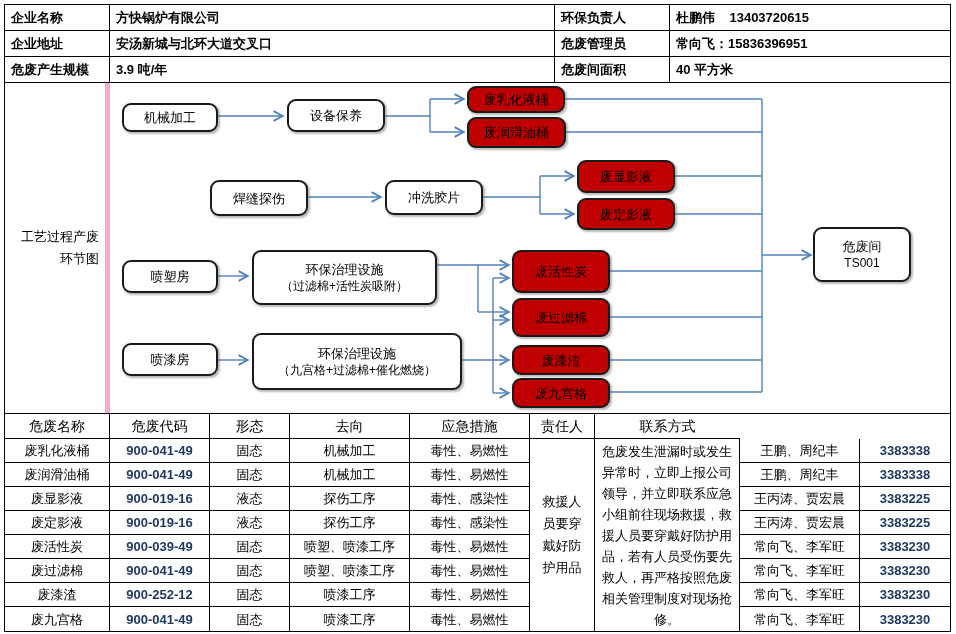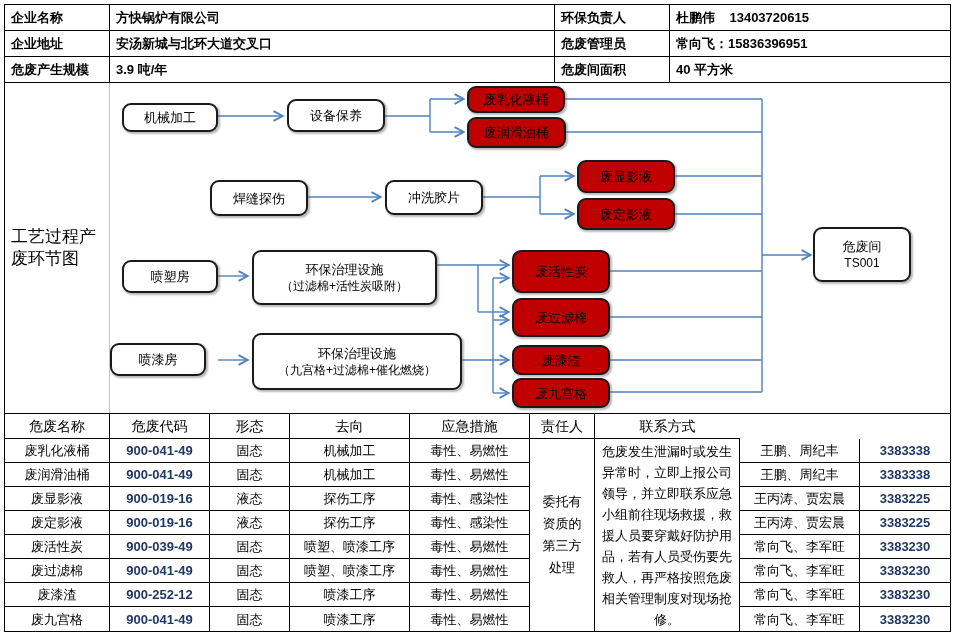--- a/index.html
+++ b/index.html
@@ -33,24 +33,24 @@
   }
   .top-table .cell:nth-child(4n) { border-right: none; }
   
   .flow-section {
     display: flex;
     height: 331px;
     border-bottom: 1px solid #000;
   }
   .flow-label {
     width: 105px;
-    border-right: 1px solid #f9a8d4;
+    border-right: 5px solid #f9a8d4;
     display: flex; align-items: center; justify-content: center;
-    text-align: left;
-    font-size: 17px;
+    text-align: right;
+    font-size: 13px;
     padding: 0 6px;
     line-height: 22px;
   }
   .flow-area { position: relative; flex: 1; }
   .flow-area svg { position: absolute; left: 0; top: 0; }
   .node {
     position: absolute;
     background: #fff;
     border: 2px solid #1a1a1a;
     border-radius: 9px;
@@ -193,21 +193,21 @@
           <span>废定影液</span>
         </div>
 
       <div class="node" style="left:12px;  top:177px; width:96px; height:33px;">
           <span>喷塑房</span>
         </div>
       <div class="node" style="left:142px; top:167px; width:185px; height:55px;">
         <span>环保治理设施</span>
         <span class="sub">（过滤棉+活性炭吸附）</span>
       </div>
-      <div class="node" style="left:0;  top:260px; width:96px; height:33px;">
+      <div class="node" style="left:12px;  top:260px; width:96px; height:33px;">
           <span>喷漆房</span>
         </div>
       <div class="node" style="left:142px; top:250px; width:210px; height:57px;">
         <span>环保治理设施</span>
         <span class="sub">（九宫格+过滤棉+催化燃烧）</span>
       </div>
 
       <div class="node red" style="left:402px; top:167px; width:98px; height:43px;">
           <span>废活性炭</span>
         </div>
@@ -230,21 +230,21 @@
 
   <div class="waste-table">
     <div class="cell hdr">危废名称</div>
     <div class="cell hdr">危废代码</div>
     <div class="cell hdr">形态</div>
     <div class="cell hdr">去向</div>
     <div class="cell hdr">应急措施</div>
     <div class="cell hdr">责任人</div>
     <div class="cell hdr last-col">联系方式</div>
 
-    <div class="cell dest last-row">委托有资质的第三方处理</div>
+    <div class="cell dest last-row">救援人员要穿戴好防护用品</div>
     <div class="cell emergency last-row">危废发生泄漏时或发生异常时，立即上报公司领导，并立即联系应急小组前往现场救援，救援人员要穿戴好防护用品，若有人员受伤要先救人，再严格按照危废相关管理制度对现场抢修。</div>
 
     <div class="cell" style="grid-row:2">废乳化液桶</div>
     <div class="cell digits" style="grid-row:2">900-041-49</div>
     <div class="cell" style="grid-row:2">固态</div>
     <div class="cell" style="grid-row:2">机械加工</div>
     <div class="cell" style="grid-row:2">毒性、易燃性</div>
     <div class="cell" style="grid-row:2;grid-column:8">王鹏、周纪丰</div>
     <div class="cell digits last-col" style="grid-row:2;grid-column:9">3383338</div>
 

